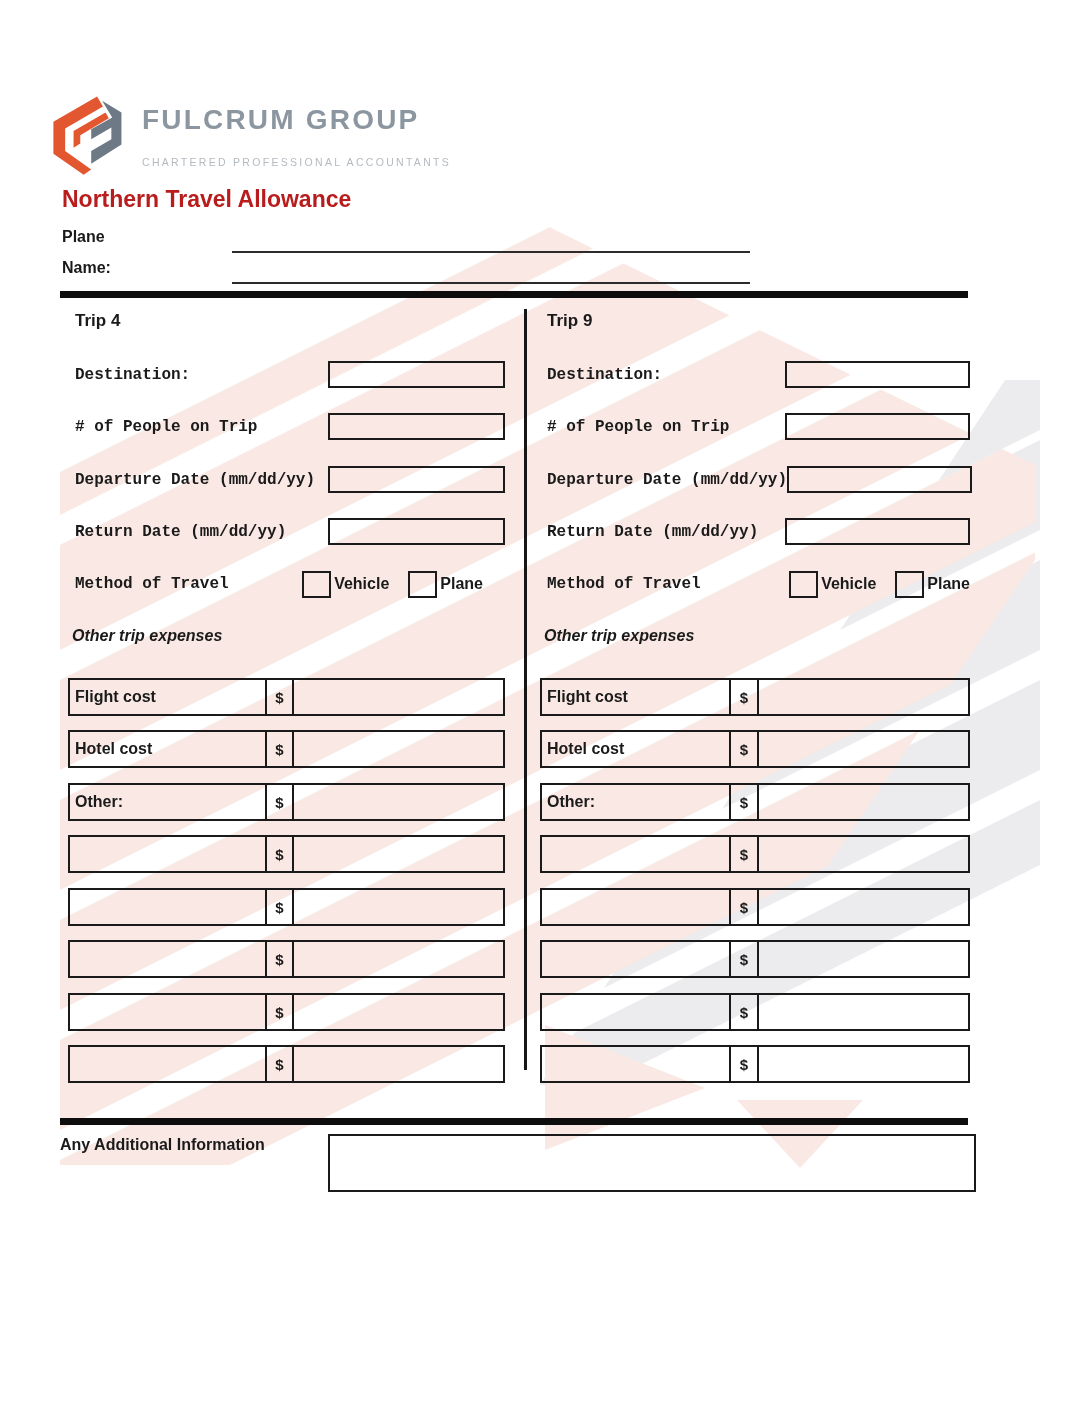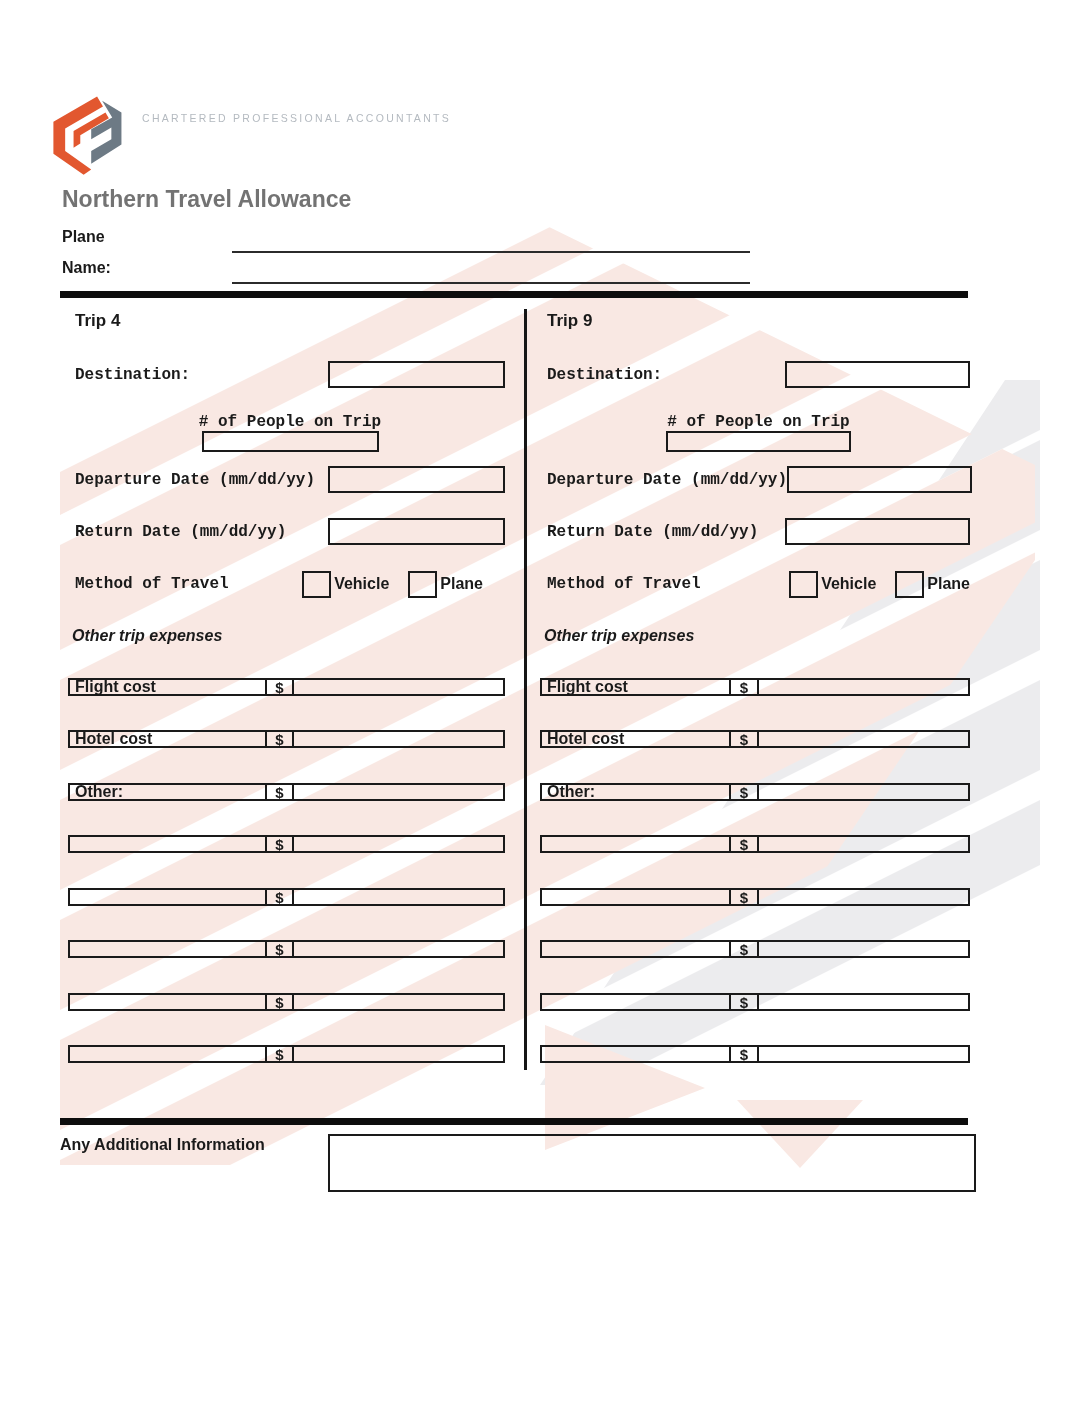--- a/index.html
+++ b/index.html
@@ -18,25 +18,25 @@
 
   
   .brand { left: 45px; top: 94px; display: flex; align-items: flex-start; }
   .brand-logo { width: 84px; height: 84px; flex: 0 0 auto; }
   .brand-text { margin-left: 13px; margin-top: 12px; }
   .brand-name {
     font-size: 28px; font-weight: 700; color: #8b96a0;
     letter-spacing: 2.2px; line-height: 1;
   }
   .brand-tag {
-    margin-top: 6px; font-size: 10.5px; color: #b4bac0;
+    margin-top: 22px; font-size: 10.5px; color: #b4bac0;
     letter-spacing: 2.3px; font-weight: 400;
   }
 
-  .form-title { left: 62px; top: 186px; font-size: 23px; font-weight: 700; color: #737373; }
+  .form-title { left: 62px; top: 186px; font-size: 23px; font-weight: 700; color: #b91c1c; }
 
   .hdr-label { font-size: 16px; font-weight: 700; }
   .underline-input {
     border: none; border-bottom: 2px solid #2b2b2b; background: transparent;
     height: 25px; font-size: 15px; padding: 0 4px; outline: none;
   }
 
   .rule { background: #0d0d0d; }
   .col-divider { background: #161616; }
 
@@ -50,42 +50,42 @@
   .field {
     position: absolute; left: 7px; right: 0; height: 27px;
     display: flex; align-items: center; justify-content: space-between;
   }
   .flabel { font-size: 16px; font-weight: 700; white-space: nowrap; font-family: Liberation Mono, monospace; }
   .fbox {
     width: var(--box-w); height: 27px; border: 2px solid #1a1a1a;
     background: transparent; font-size: 15px; padding: 0 5px; outline: none;
   }
   .f-dest   { top: 52px; }
-  .f-people { top: 104px; flex-direction: column; }
+  .f-people { top: 104px; }
   .f-depart { top: 157px; }
   .f-return { top: 209px; }
 
   .method-row {
     position: absolute; left: 7px; right: 0; top: 261px; height: 28px;
     display: flex; align-items: center; justify-content: space-between; gap: 41px;
   }
   .trip1 .method-row { right: 22px; }
   .cb-group { display: flex; align-items: center; }
   .cbox {
     appearance: none; -webkit-appearance: none;
     width: 29px; height: 27px; border: 2px solid #1a1a1a;
     background: transparent; margin: 0; cursor: pointer;
   }
   .cbox.gap { margin-left: 19px; }
   .cb-label { font-size: 16px; font-weight: 700; margin-left: 3px; }
 
   .exp-heading { position: absolute; left: 4px; top: 318px; font-size: 16px; font-style: italic; font-weight: 600; }
 
   .exp-row {
-    position: absolute; left: 0; right: 0; height: 18px;
+    position: absolute; left: 0; right: 0; height: 38px;
     display: flex; align-items: stretch; border: 2px solid #1a1a1a;
   }
   .r0 { top: 369px; } .r1 { top: 421px; } .r2 { top: 474px; } .r3 { top: 526px; }
   .r4 { top: 579px; } .r5 { top: 631px; } .r6 { top: 684px; } .r7 { top: 736px; }
   .exp-label {
     width: var(--exp-label-w); border-right: 2px solid #1a1a1a;
     display: flex; align-items: center; padding-left: 5px;
     font-size: 16px; font-weight: 700;
   }
   .exp-cur {
@@ -140,20 +140,21 @@
     <polygon fill="#f9e8e3" points="737,1100 863,1100 800,1168"></polygon>
   </svg>
 
   <header class="layer brand">
     <svg class="brand-logo" viewBox="0 0 100 100" aria-hidden="true">
       <polygon fill="#e2572f" points="62,3 10,33 10,71 46,96 55,90 24,68 24,41 69,15"></polygon>
       <polygon fill="#e2572f" points="72,22 34,44 34,64 42,59 42,49 76,29"></polygon>
       <polygon fill="#6d7a85" points="68,8 91,22 91,60 55,83 55,68 79,54 79,40 55,54 55,42 80,28"></polygon>
     </svg>
     <div class="brand-text">
+      <div class="brand-name">FULCRUM GROUP</div>
       <div class="brand-tag">CHARTERED PROFESSIONAL ACCOUNTANTS</div>
     </div>
   </header>
 
   <h1 class="layer form-title">Northern Travel Allowance</h1>
 
   <span class="layer hdr-label" style="left:62px; top:228px;">Plane</span>
   <input class="layer underline-input" style="left: 232px; top: 228px; width: 518px;" type="text">
   <span class="layer hdr-label" style="left:62px; top:259px;">Name:</span>
   <input class="layer underline-input" style="left: 232px; top: 259px; width: 518px;" type="text">

